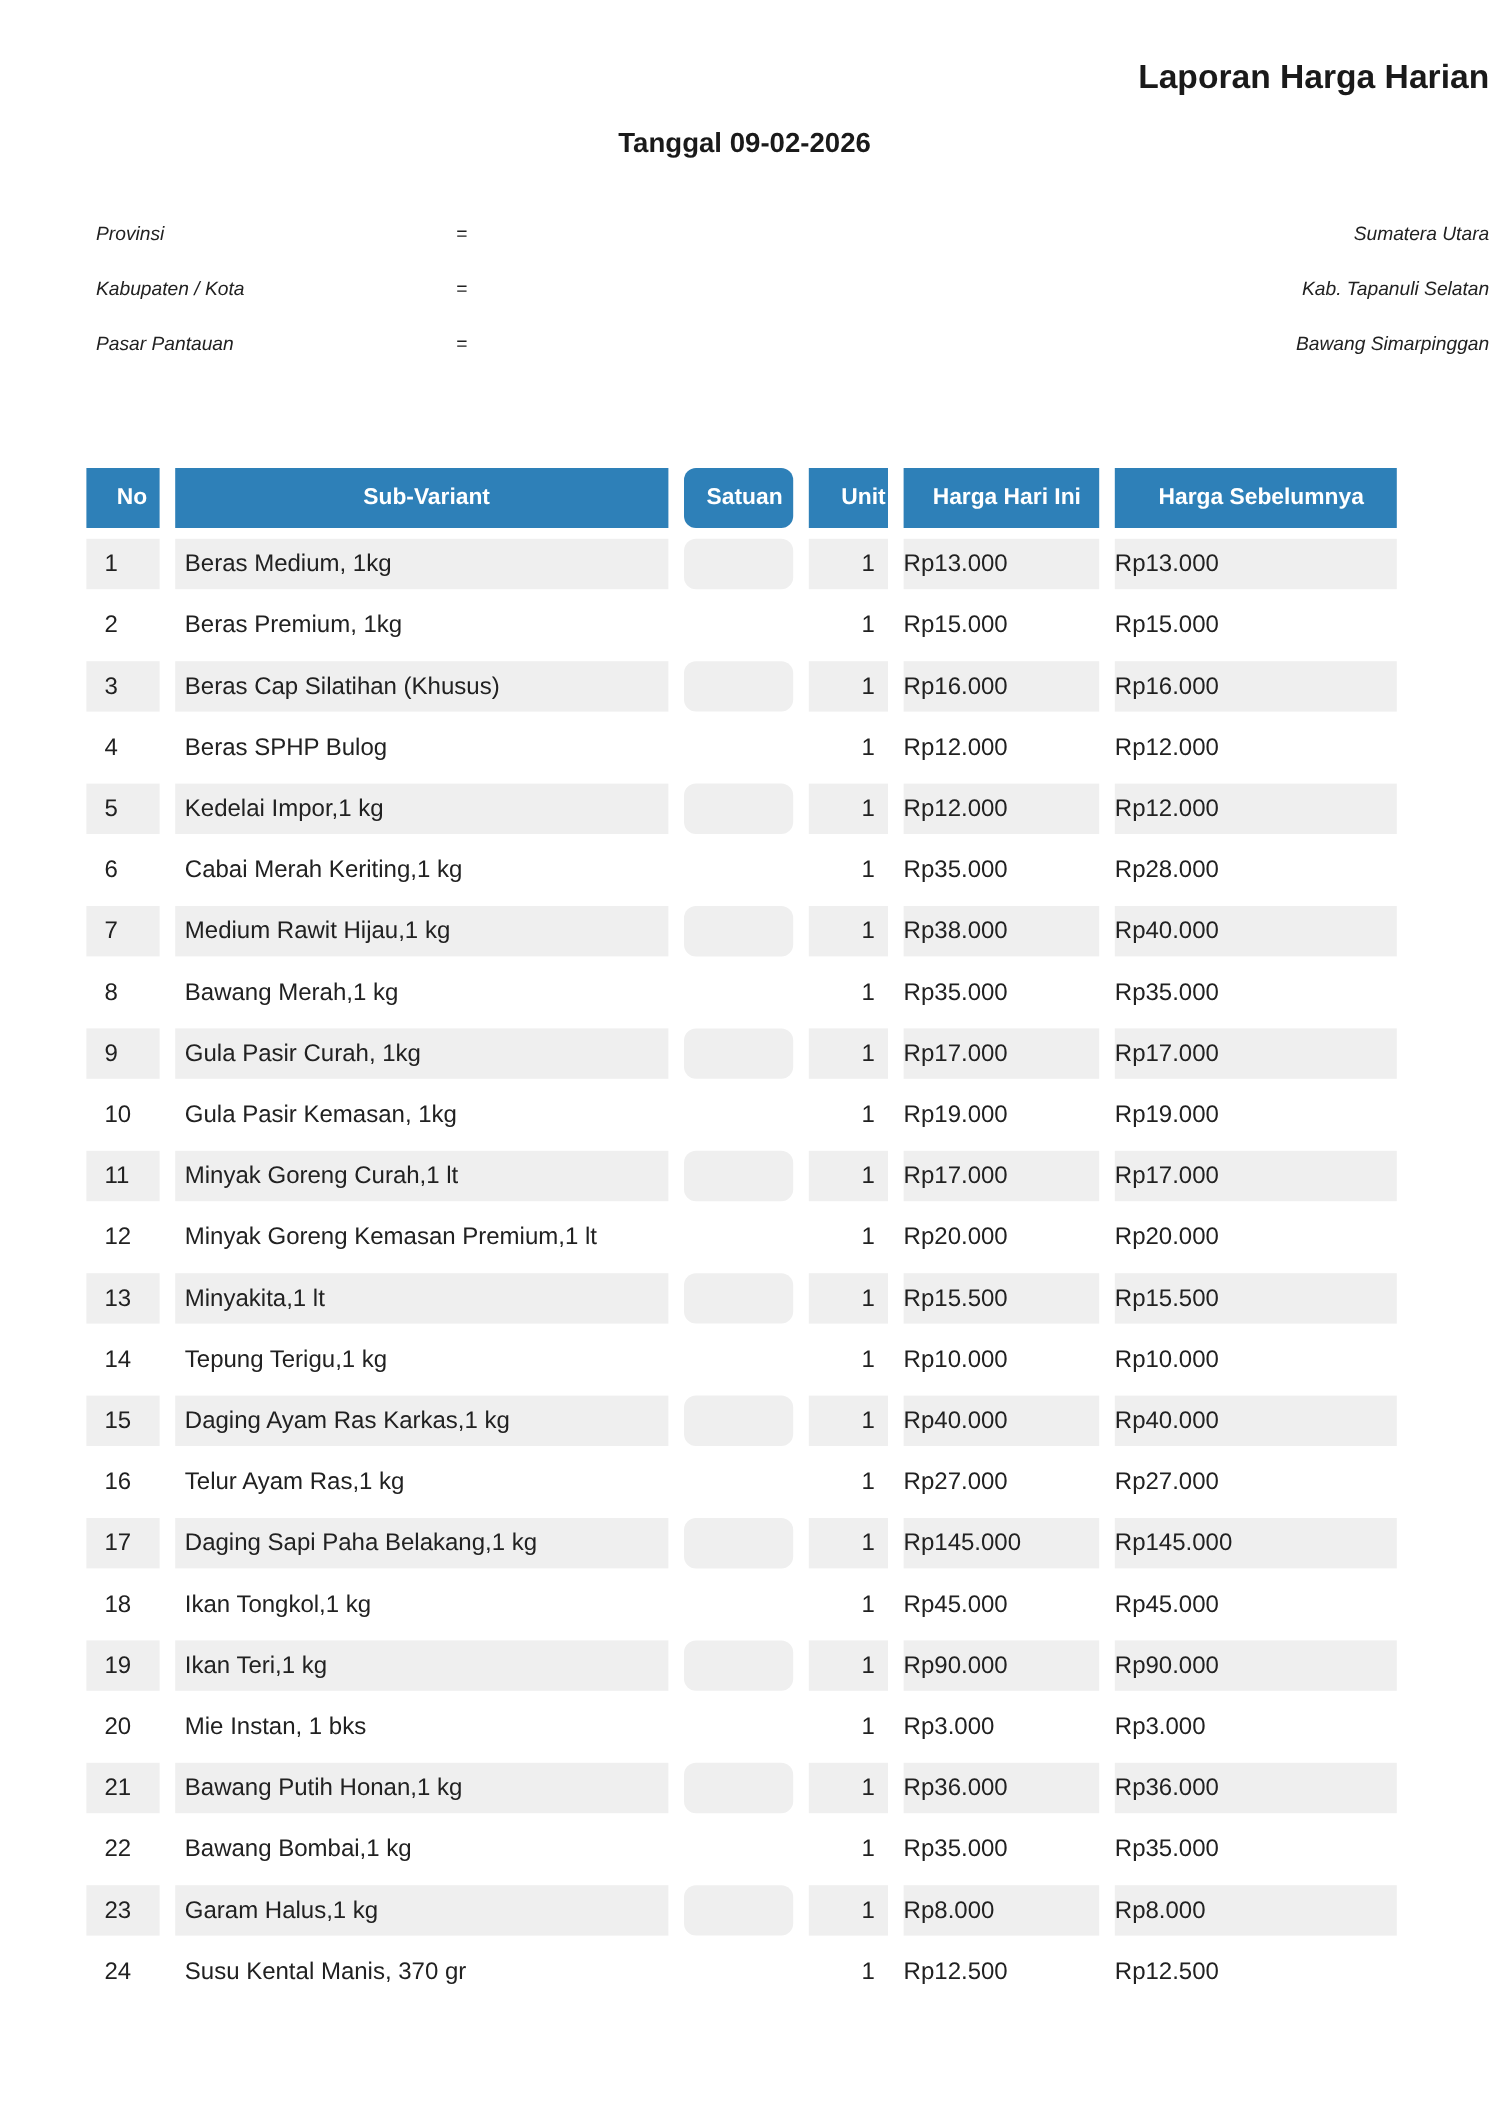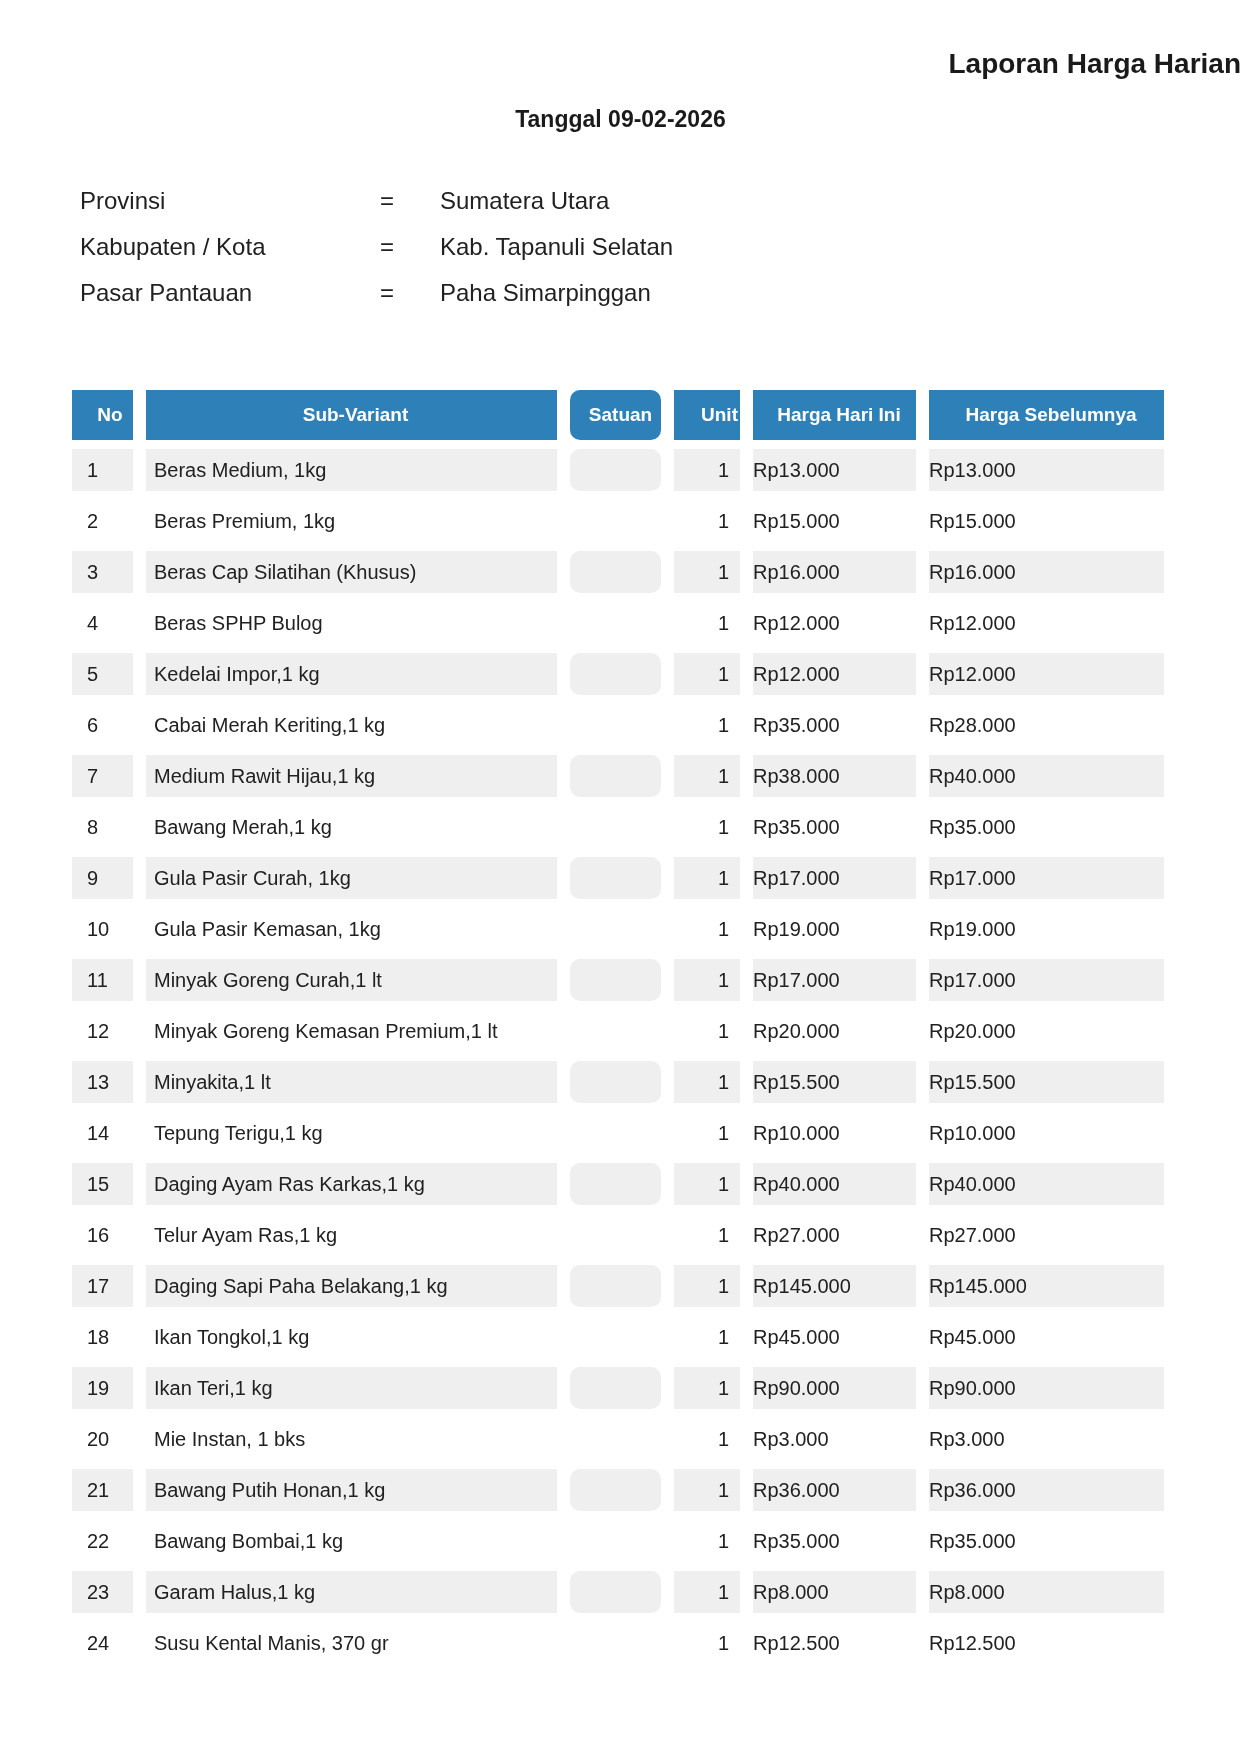--- a/index.html
+++ b/index.html
@@ -21,25 +21,25 @@
     line-height: 1.15;
   }
   .subtitle {
     margin-top: 26px;
     text-align: center;
     font-size: 23px;
     font-weight: bold;
     color: #1a1a1a;
   }
 
-  .meta { margin: 54px 0 0 80px; font-size: 24px; }
+  .meta { margin: 54px 0 0 80px; font-size: 16px; font-style: italic; }
   .meta-row { display: flex; height: 46px; align-items: flex-start; }
   .meta-label { width: 300px; }
   .meta-eq { width: 60px; }
-  .meta-value { flex: 1; }
+  .meta-value { flex: 1; text-align: right; }
 
   table.price-table {
     margin: 56px 0 0 59px;
     border-collapse: separate;
     border-spacing: 13px 9px;
     table-layout: fixed;
     width: 1118px;
   }
   .price-table th {
     background: #2E80B8;
@@ -87,21 +87,21 @@
       <div class="meta-value">Sumatera Utara</div>
     </div>
     <div class="meta-row">
       <div class="meta-label">Kabupaten / Kota</div>
       <div class="meta-eq">=</div>
       <div class="meta-value">Kab. Tapanuli Selatan</div>
     </div>
     <div class="meta-row">
       <div class="meta-label">Pasar Pantauan</div>
       <div class="meta-eq">=</div>
-      <div class="meta-value">Paha Simarpinggan</div>
+      <div class="meta-value">Bawang Simarpinggan</div>
     </div>
   </div>
 
   <table class="price-table">
     <colgroup>
       <col style="width:61px">
       <col style="width:411px">
       <col style="width:91px">
       <col style="width:66px">
       <col style="width:163px">

